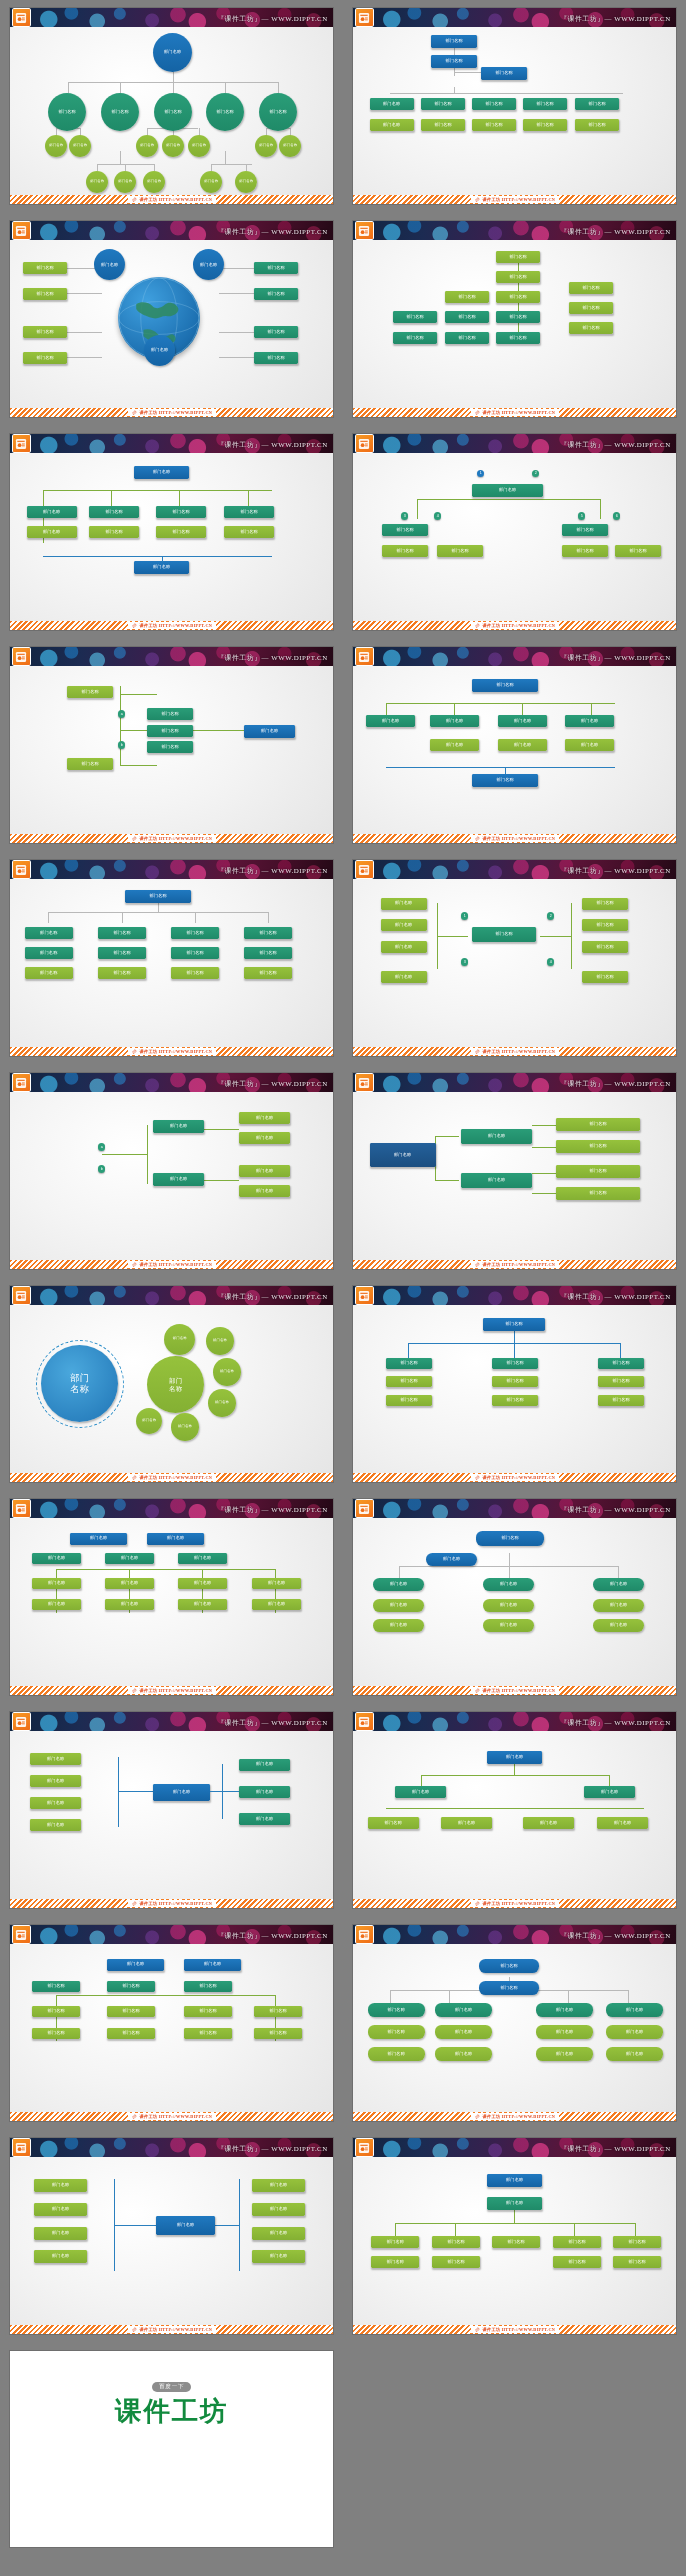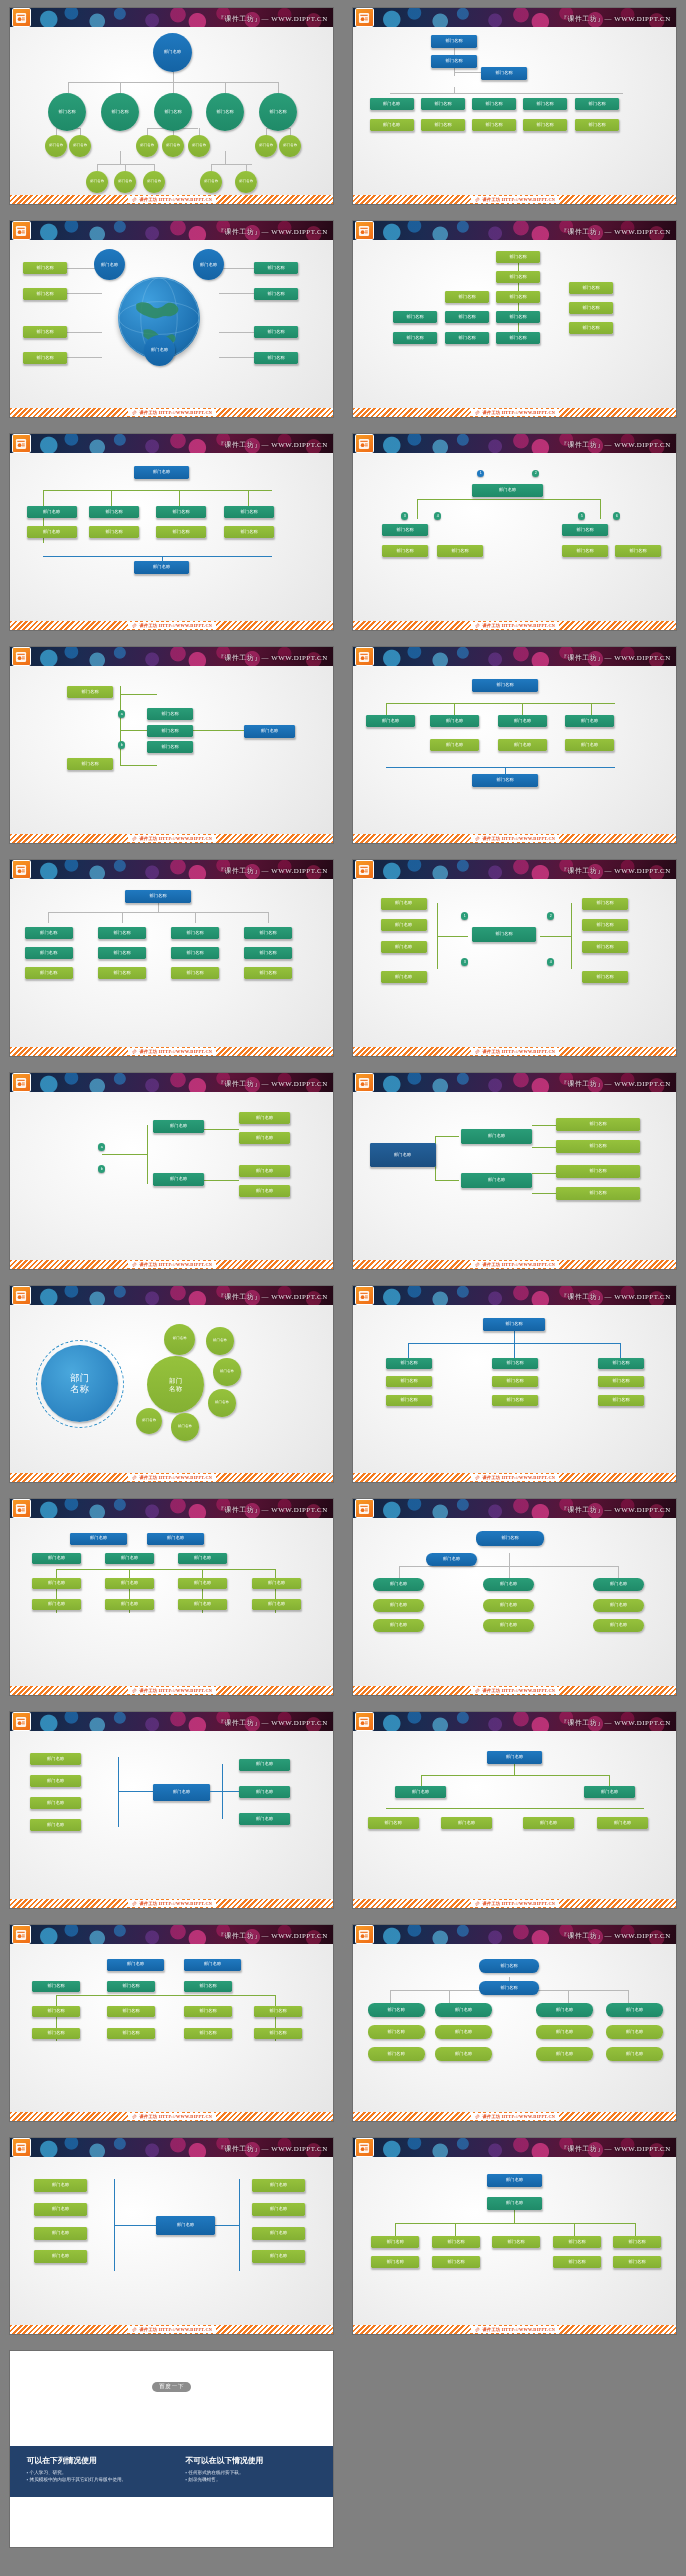--- a/index.html
+++ b/index.html
@@ -1097,32 +1097,21 @@
           <span class="ftr-txt">课件工坊 HTTP://WWW.DIPPT.CN</span>
         </div>
       </div>
     </div>
   </div>
 
   <div class="slide-wrap">
     <div class="slide final">
       <div class="final-logo-wrap">
         <div class="baidu-pill">百度一下</div>
-      </div>
-      <div class="final-band">
-        <div class="fb-col">
-          <div class="fb-h">可以在下列情况使用</div>
-          <div class="fb-li">个人学习、研究。</div>
-          <div class="fb-li">拷贝模板中的内容用于其它幻灯片母版中使用。</div>
-        </div>
-        <div class="fb-col">
-          <div class="fb-h">不可以在以下情况使用</div>
-          <div class="fb-li">任何形式的在线付费下载。</div>
-          <div class="fb-li">刻录光碟销售。</div>
-        </div>
+        <div class="final-title">课件工坊</div>
       </div>
     </div>
   </div>
 
   <div class="slide-wrap">
     <div style="width:325px;height:198px;background:#808080;"></div>
   </div>
 
 </div>
 

